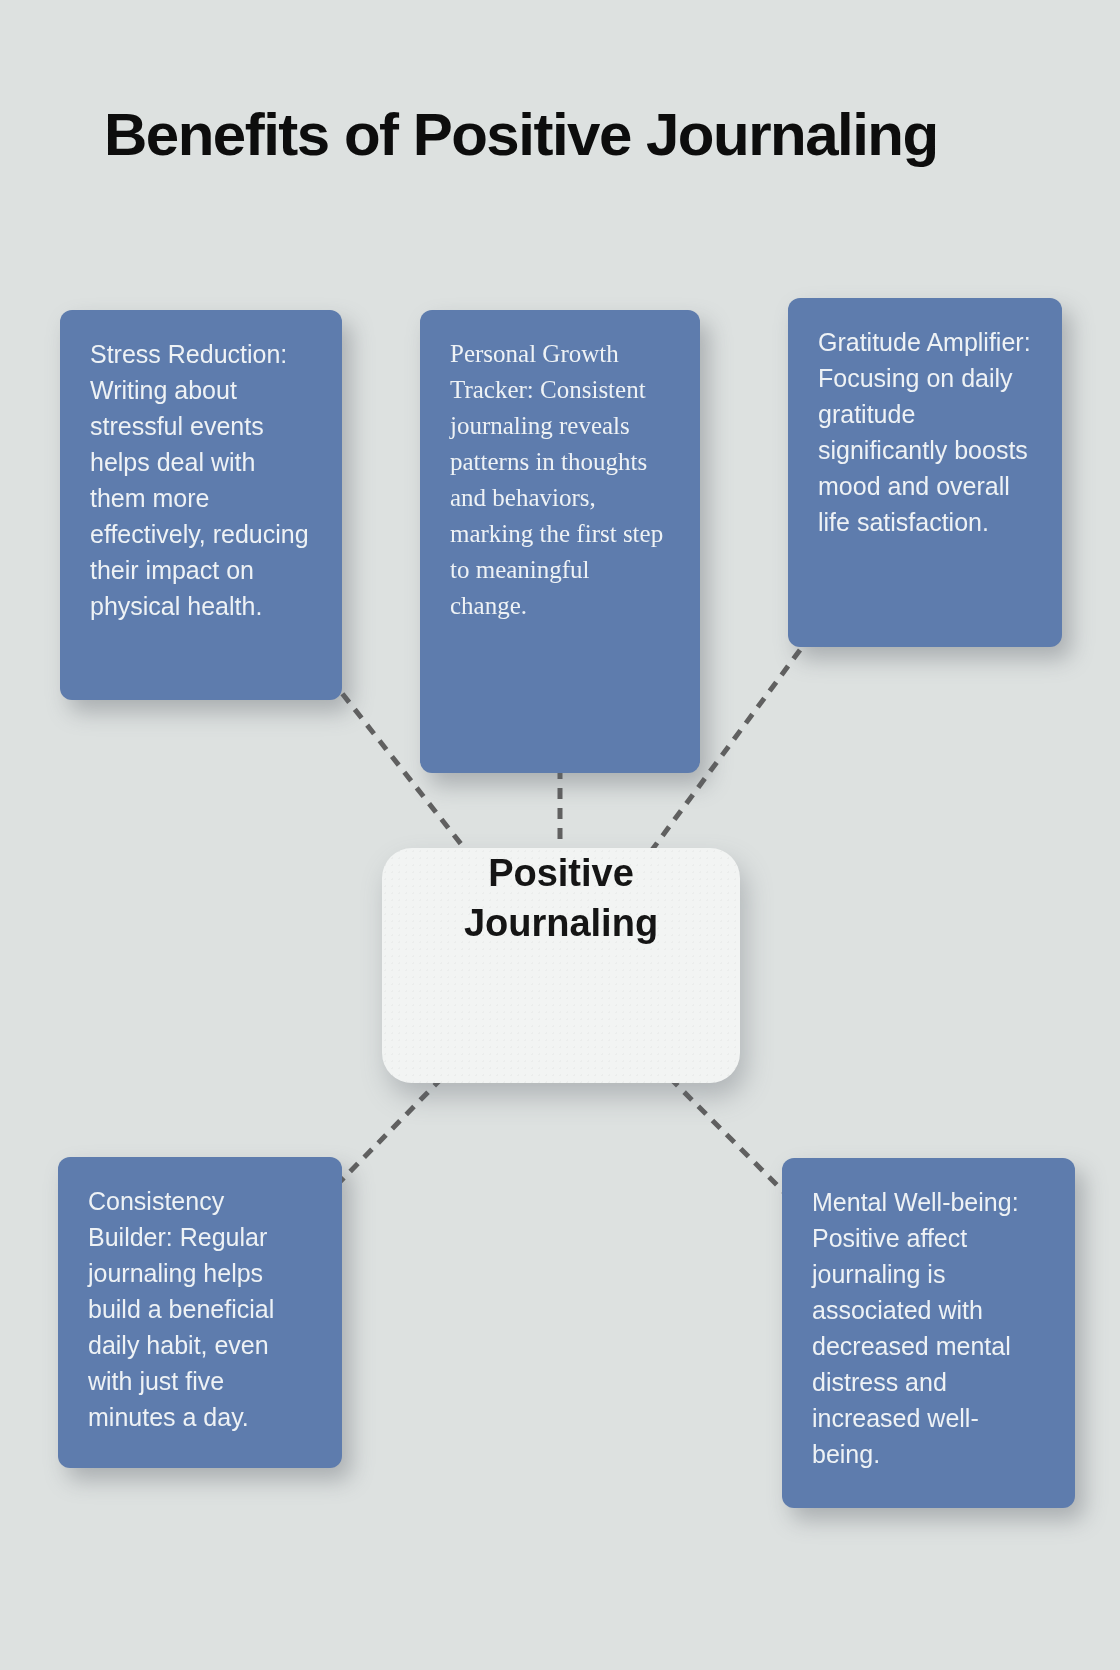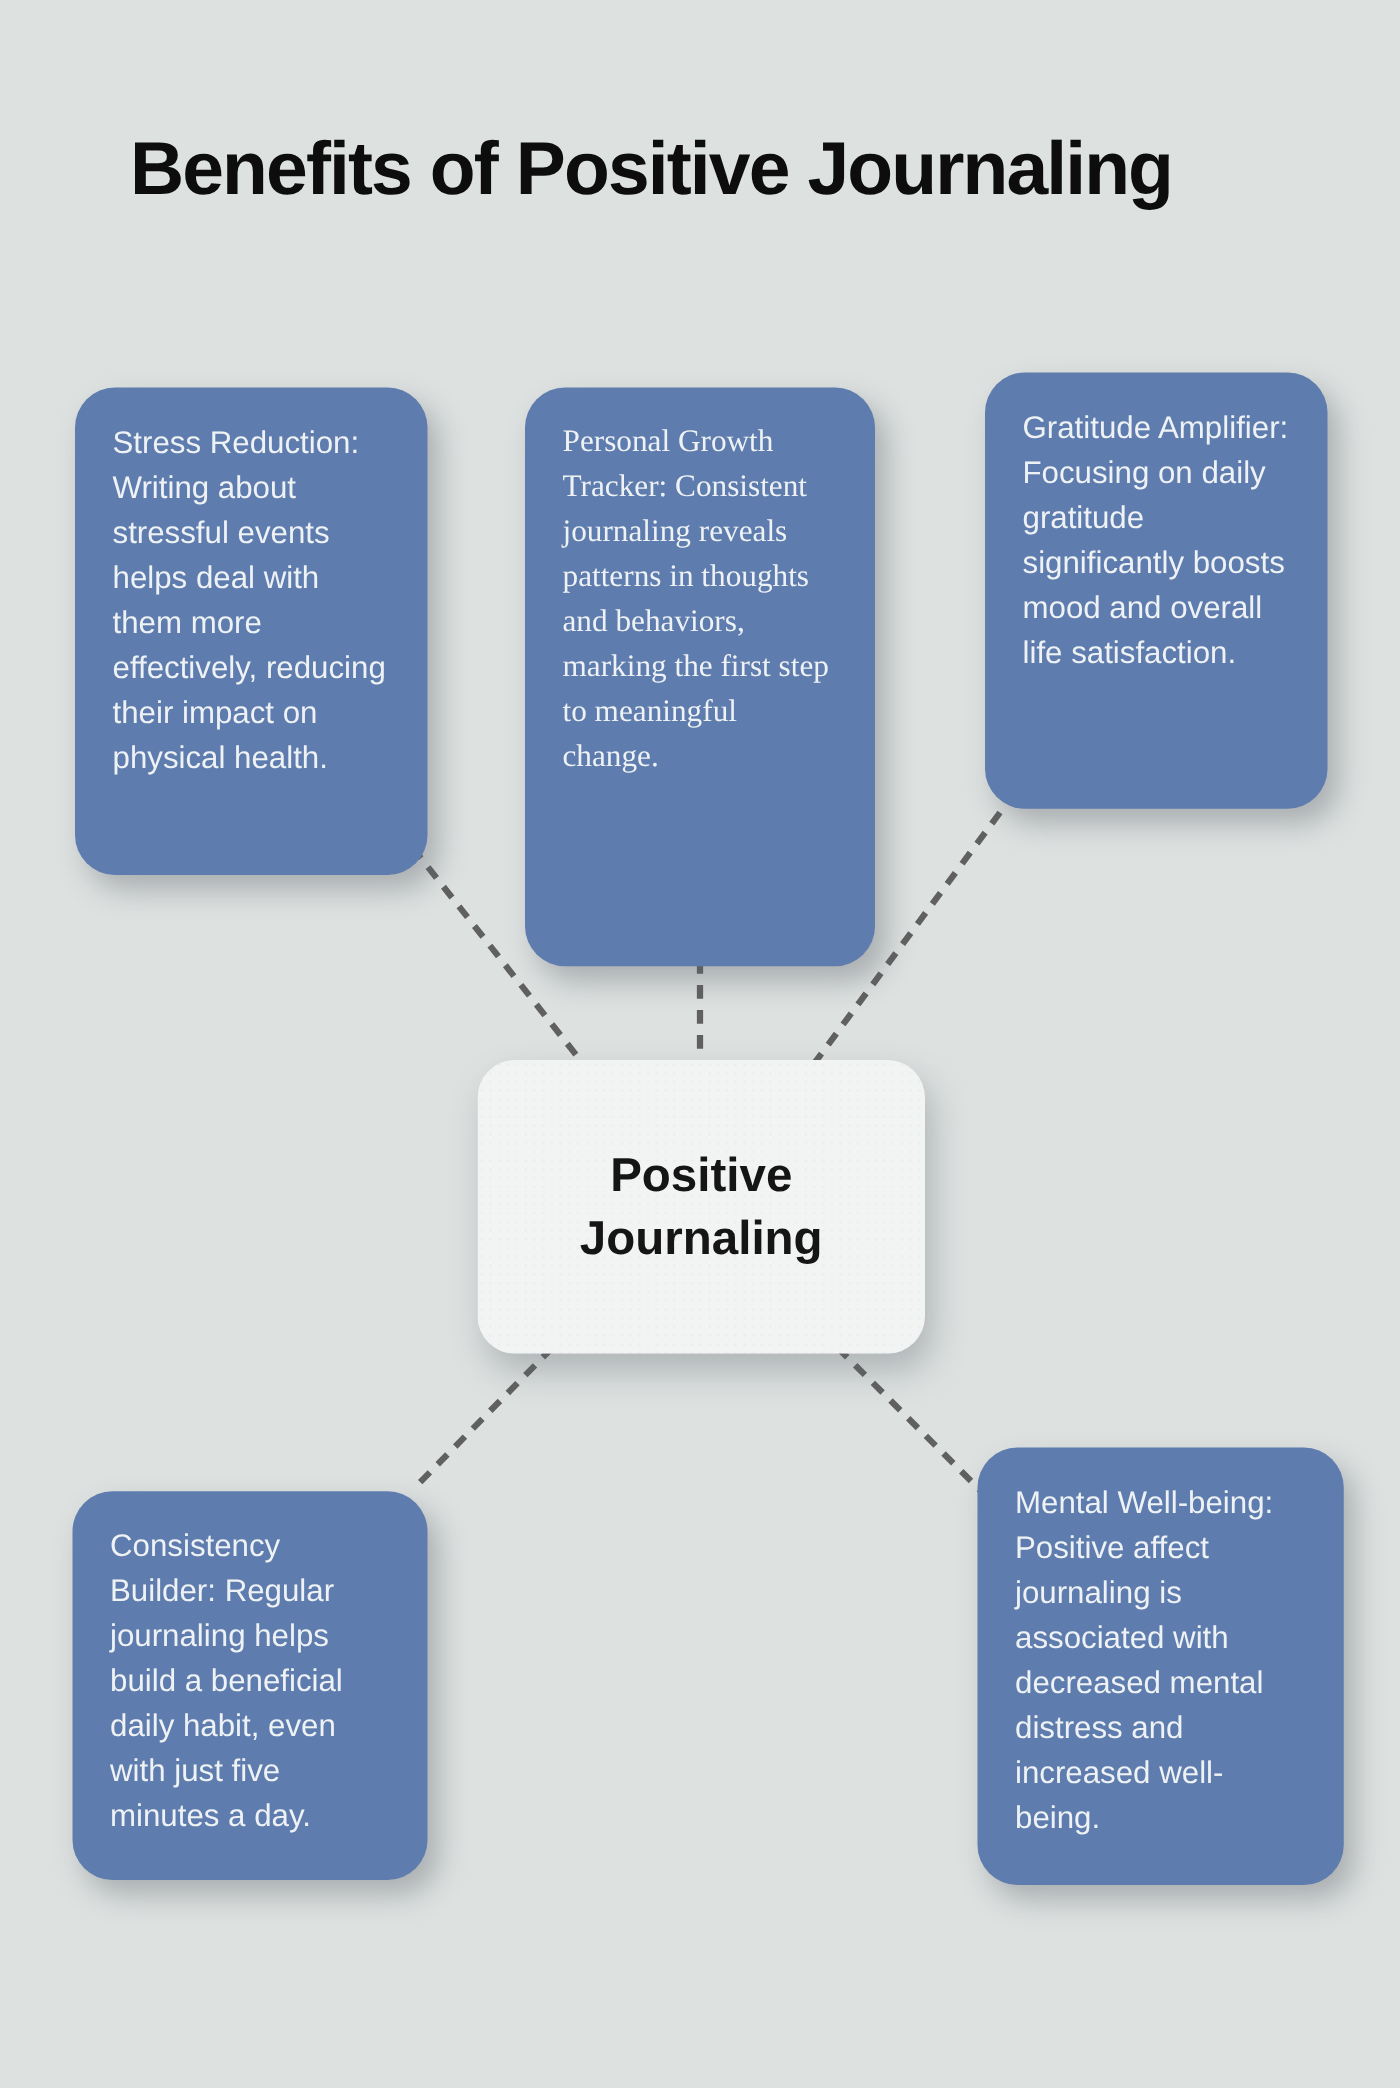--- a/index.html
+++ b/index.html
@@ -38,47 +38,46 @@
   }
   .connectors line{
     stroke:var(--connector);
     stroke-width:5;
     stroke-dasharray:11 9;
   }
   .card{
     position:absolute;
     z-index:2;
     background:var(--card);
-    border-radius:32px;
+    border-radius:12px;
     padding:26px 30px;
     box-shadow:9px 12px 22px rgba(95,100,108,0.40);
   }
   .card p{
     color:var(--card-text);
     font-size:25px;
     line-height:36px;
     font-weight:normal;
   }
   .card-tl{left:60px;top:310px;width:282px;height:390px;}
   .card-tm{left:420px;top:310px;width:280px;height:463px;font-family:Liberation Serif, serif;}
   .card-tr{left:788px;top:298px;width:274px;height:349px;}
-  .card-bl{left:58px;top:1157px;width:284px;height:311px;margin-top:36px;}
+  .card-bl{left:58px;top:1157px;width:284px;height:311px;}
   .card-br{left:782px;top:1158px;width:293px;height:350px;}
   .center-node{
     position:absolute;
     z-index:3;
     left:382px;top:848px;
     width:358px;height:235px;
     background:var(--center-bg);
     background-image:radial-gradient(rgba(0,0,0,0.028) 1px, transparent 1px);
     background-size:7px 7px;
     border-radius:30px;
     box-shadow:6px 14px 26px rgba(95,100,108,0.35);
     display:flex;
-    align-items:center;
     justify-content:center;
   }
   .center-label{
     max-width:250px;
     text-align:center;
     font-size:38px;
     line-height:50px;
     font-weight:bold;
     color:var(--center-text);
   }

